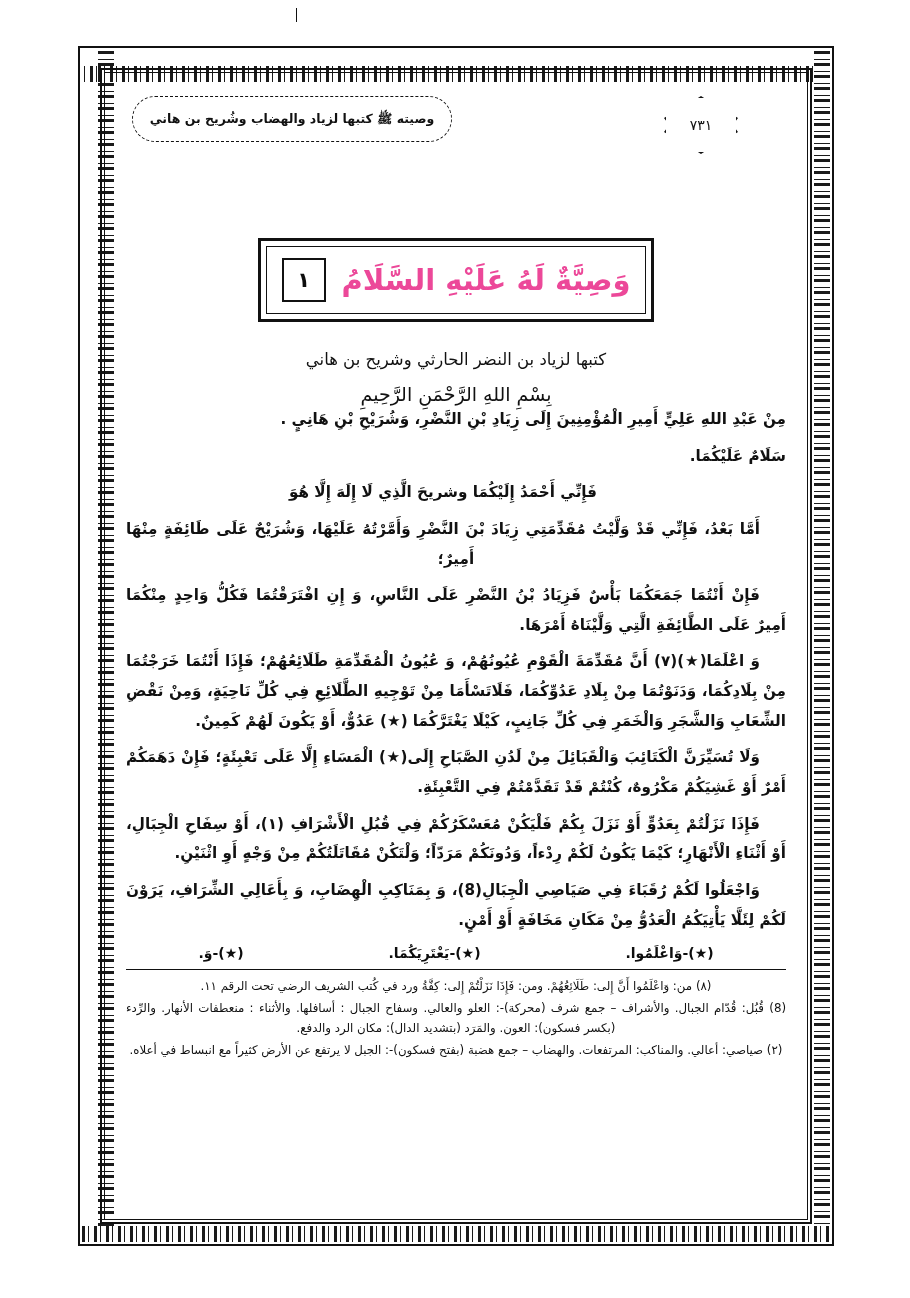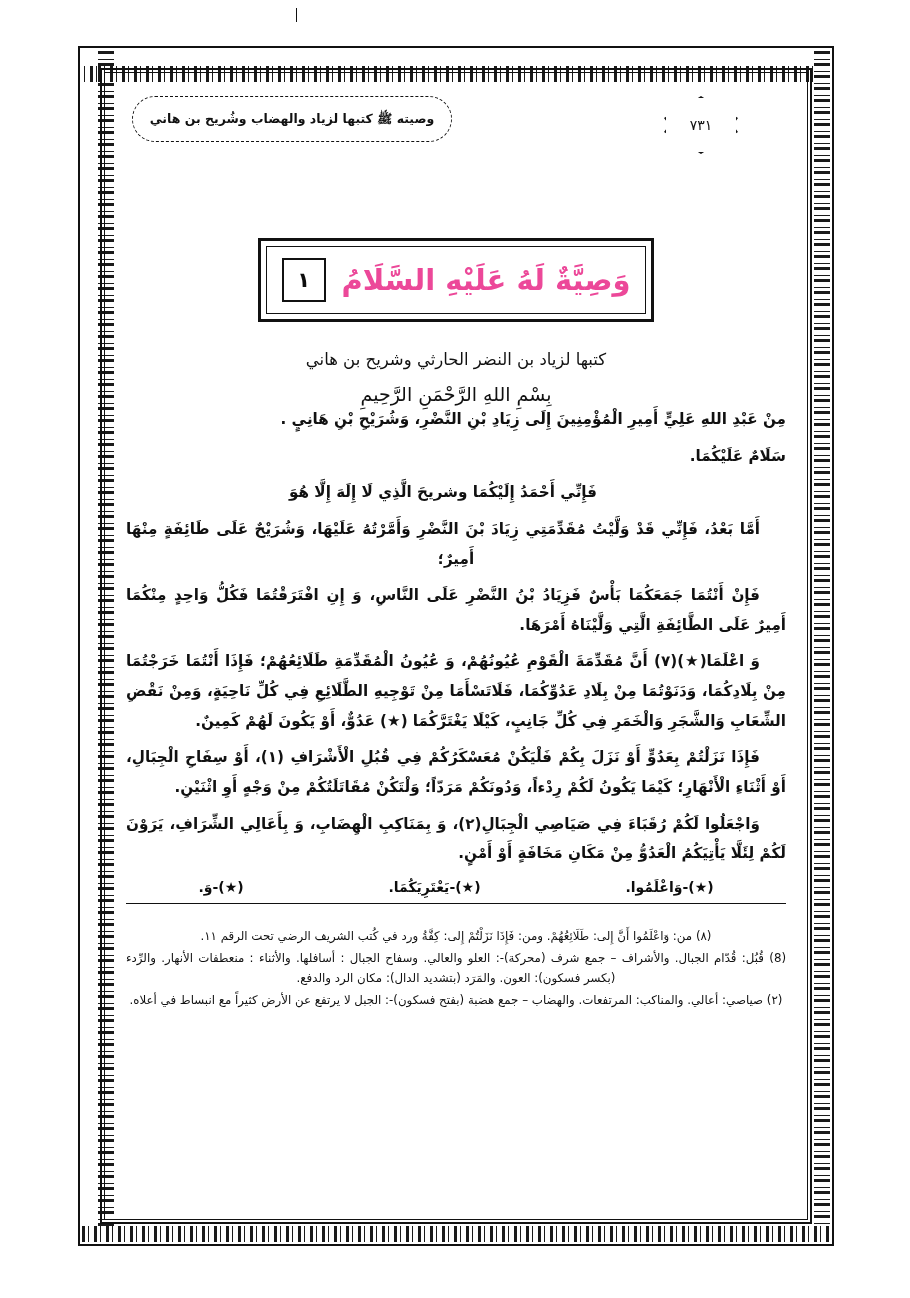--- a/index.html
+++ b/index.html
@@ -229,21 +229,21 @@
     justify-content: space-around;
     align-items: center;
     font-size: 14px;
     font-weight: bold;
   }
 
   
   .footnotes {
     margin-top: 8px;
     border-top: 1px solid #111;
-    padding-top: 22px;
+    padding-top: 6px;
     font-size: 11.8px;
     line-height: 1.7;
     font-weight: normal;
     color: #111;
   }
   .footnote {
     margin: 0 0 2px 0;
     text-align: justify;
     text-align-last: center;
   }
@@ -284,22 +284,23 @@
 
     <div class="basmala">بِسْمِ اللهِ الرَّحْمَنِ الرَّحِيمِ</div>
 
     <div class="body">
       <p class="para last-right">مِنْ عَبْدِ اللهِ عَلِيٍّ أَمِيرِ الْمُؤْمِنِينَ إِلَى زِيَادِ بْنِ النَّضْرِ، وَشُرَيْحِ بْنِ هَانِيٍ .</p>
       <p class="para last-right">سَلَامٌ عَلَيْكُمَا.</p>
       <p class="para indent">فَإِنِّي أَحْمَدُ إِلَيْكُمَا وشريحَ الَّذِي لَا إِلَهَ إِلَّا هُوَ</p>
       <p class="para indent">أَمَّا بَعْدُ، فَإِنِّي قَدْ وَلَّيْتُ مُقَدِّمَتِي زِيَادَ بْنَ النَّضْرِ وَأَمَّرْتُهُ عَلَيْهَا، وَشُرَيْحٌ عَلَى طَائِفَةٍ مِنْهَا أَمِيرٌ؛</p>
       <p class="para indent last-right">فَإِنْ أَنْتُمَا جَمَعَكُمَا بَأْسٌ فَزِيَادُ بْنُ النَّضْرِ عَلَى النَّاسِ، وَ إِنِ افْتَرَقْتُمَا فَكُلُّ وَاحِدٍ مِنْكُمَا أَمِيرٌ عَلَى الطَّائِفَةِ الَّتِي وَلَّيْنَاهُ أَمْرَهَا.</p>
       <p class="para indent last-right">وَ اعْلَمَا(★)(٧) أَنَّ مُقَدِّمَةَ الْقَوْمِ عُيُونُهُمْ، وَ عُيُونُ الْمُقَدِّمَةِ طَلَائِعُهُمْ؛ فَإِذَا أَنْتُمَا خَرَجْتُمَا مِنْ بِلَادِكُمَا، وَدَنَوْتُمَا مِنْ بِلَادِ عَدُوِّكُمَا، فَلَاتَسْأَمَا مِنْ تَوْجِيهِ الطَّلَائِعِ فِي كُلِّ نَاحِيَةٍ، وَمِنْ نَقْضِ الشِّعَابِ وَالشَّجَرِ وَالْخَمَرِ فِي كُلِّ جَانِبٍ، كَيْلَا يَغْتَرَّكُمَا (★) عَدُوٌّ، أَوْ يَكُونَ لَهُمْ كَمِينٌ.</p>
+      <p class="para indent last-right">وَلَا تُسَيِّرَنَّ الْكَتَائِبَ وَالْقَبَائِلَ مِنْ لَدُنِ الصَّبَاحِ إِلَى(★) الْمَسَاءِ إِلَّا عَلَى تَعْبِئَةٍ؛ فَإِنْ دَهَمَكُمْ أَمْرٌ أَوْ غَشِيَكُمْ مَكْرُوهٌ، كُنْتُمْ قَدْ تَقَدَّمْتُمْ فِي التَّعْبِئَةِ.</p>
       <p class="para indent last-right">فَإِذَا نَزَلْتُمْ بِعَدُوٍّ أَوْ نَزَلَ بِكُمْ فَلْيَكُنْ مُعَسْكَرُكُمْ فِي قُبُلِ الْأَشْرَافِ (١)، أَوْ سِفَاحِ الْجِبَالِ، أَوْ أَثْنَاءِ الْأَنْهَارِ؛ كَيْمَا يَكُونُ لَكُمْ رِدْءاً، وَدُونَكُمْ مَرَدّاً؛ وَلْتَكُنْ مُقَاتَلَتُكُمْ مِنْ وَجْهٍ أَوِ اثْنَيْنِ.</p>
-      <p class="para indent last-right">وَاجْعَلُوا لَكُمْ رُقَبَاءَ فِي صَيَاصِي الْجِبَالِ(٢)، وَ بِمَنَاكِبِ الْهِضَابِ، وَ بِأَعَالِي الشِّرَافِ، يَرَوْنَ لَكُمْ لِئَلَّا يَأْتِيَكُمُ الْعَدُوُّ مِنْ مَكَانِ مَخَافَةٍ أَوْ أَمْنٍ.</p>
+      <p class="para indent last-right">وَاجْعَلُوا لَكُمْ رُقَبَاءَ فِي صَيَاصِي الْجِبَالِ(8)، وَ بِمَنَاكِبِ الْهِضَابِ، وَ بِأَعَالِي الشِّرَافِ، يَرَوْنَ لَكُمْ لِئَلَّا يَأْتِيَكُمُ الْعَدُوُّ مِنْ مَكَانِ مَخَافَةٍ أَوْ أَمْنٍ.</p>
     </div>
 
     <div class="marker-row">
       <span>(★)-وَاعْلَمُوا.</span>
       <span>(★)-يَعْتَرِيَكُمَا.</span>
       <span>(★)-وَ.</span>
     </div>
 
     <div class="footnotes">
       <p class="footnote">(٨) من: وَاعْلَمُوا أَنَّ إِلى: طَلَائِعُهُمْ. ومن: فَإِذَا نَزَلْتُمْ إِلى: كِفَّةُ ورد في كُتب الشريف الرضي تحت الرقم ١١.</p>

